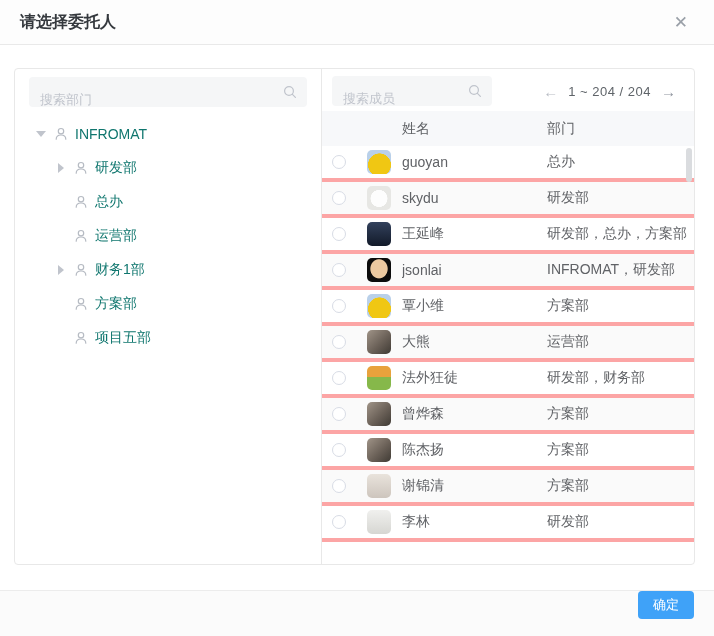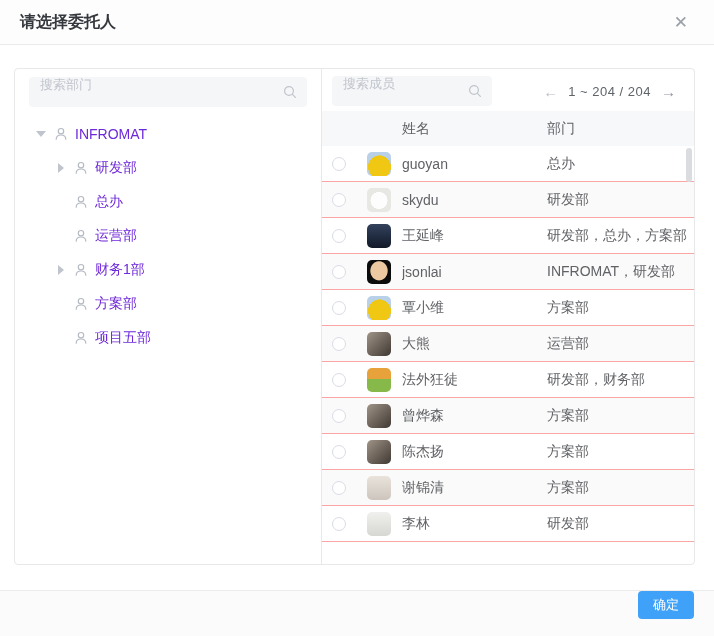--- a/index.html
+++ b/index.html
@@ -26,56 +26,56 @@
   .dlg-body { flex:1 1 auto; padding:23px 19px 0 14px; position:relative; }
   .content-box {
     height:497px; border:1px solid #e8e8e8; border-radius:4px;
     display:flex; overflow:hidden; background:#fff;
   }
 
   
   .left-panel { width:306px; flex:0 0 306px; padding:8px 14px; overflow:hidden; }
   .search-box {
     position:relative; height:30px; background:#f5f6f7; border-radius:4px;
-    display:flex; align-items:flex-start;
+    display:flex; align-items:flex-end;
   }
   .search-box input {
     border:none; outline:none; background:transparent; width:100%;
     padding:0 30px 0 11px; font-size:13px; color:#606266;
     font-family:"Liberation Sans","DejaVu Sans",sans-serif;
   }
   .search-box input::placeholder { color:#c0c4cc; }
   .search-icon { position:absolute; right:9px; top:7px; width:16px; height:16px; }
 
   .tree { margin-top:10px; }
   .tree-item { height:34px; display:flex; align-items:center; cursor:pointer; }
   .tree-item .caret {
     width:16px; height:16px; flex:0 0 16px; display:flex; align-items:center; justify-content:center;
   }
   .caret-down { width:0; height:0; border-left:5px solid transparent; border-right:5px solid transparent; border-top:6px solid #c0c4cc; }
   .caret-right { width:0; height:0; border-top:5px solid transparent; border-bottom:5px solid transparent; border-left:6px solid #c0c4cc; }
   .tree-item .person-icon { width:16px; height:16px; flex:0 0 16px; margin:0 6px 0 4px; }
-  .tree-label { color:#6d28d9; white-space:nowrap; }
+  .tree-label { color:#0f766e; white-space:nowrap; }
 
   
   .right-panel { flex:1 1 auto; border-left:1px solid #e8e8e8; position:relative; overflow:hidden; display:flex; flex-direction:column; }
   .right-top { flex:0 0 42px; padding:7px 10px 5px; display:flex; align-items:center;gap:7px; }
   .right-top .search-box { width:160px; }
   .pagination { margin-left:auto; display:flex; align-items:center; gap:10px; padding-right:8px; font-size:13px; }
   .page-arrow { font-size:15px; cursor:pointer; line-height:1; }
   .page-arrow.prev { color:#b8bcc4; }
   .page-arrow.next { color:#8f949e; }
   .page-range { color:#5f6469; letter-spacing:.5px; }
 
   .grid-row { display:grid; grid-template-columns:45px 35px 145px 1fr; align-items:center; }
   .table-header {
     flex:0 0 35px; background:#f7f8fa; color:#5c6066; font-weight:500;
   }
   .table-body { flex:1 1 auto; overflow:hidden; }
-  .member-row { height:36px; border-bottom:1px solid #fca5a5; background:#fff; cursor:pointer; }
+  .member-row { height:36px; border-bottom:4px solid #fca5a5; background:#fff; cursor:pointer; }
   .member-row:nth-child(even) { background:#fafafa; }
   .member-row.hovered { background:#f3f6fb; }
   .radio {
     width:14px; height:14px; border:1px solid #d8dce5; border-radius:50%;
     background:#fff; margin-left:10px; display:inline-block;
   }
   .avatar { width:24px; height:24px; border-radius:5px; display:inline-block; background:#ddd; }
   .cell-name, .cell-dept { white-space:nowrap; overflow:hidden; text-overflow:ellipsis; color:#606266; }
   .cell-dept { padding-right:6px; }
 

